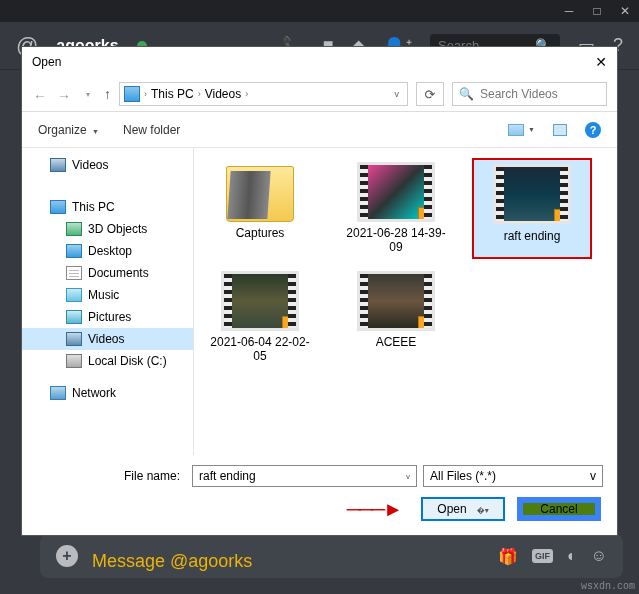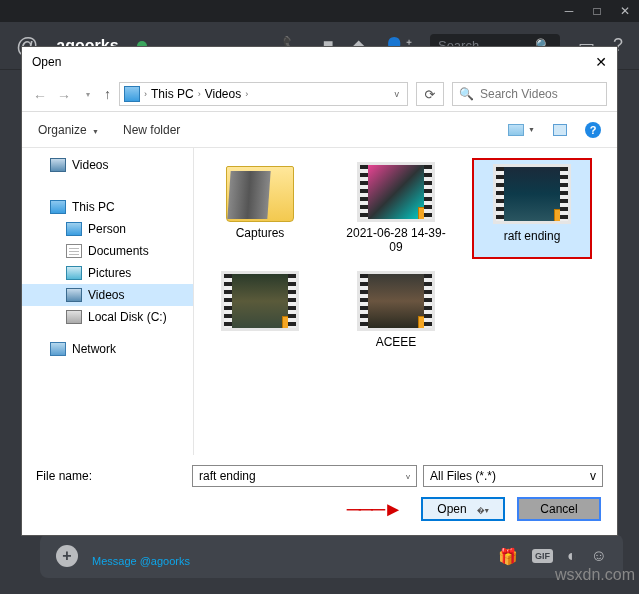--- a/index.html
+++ b/index.html
@@ -12,24 +12,24 @@
 .discord-minmaxclose div { width: 28px; height: 22px; color: #b9bbbe; display: flex; align-items: center; justify-content: center; font-size: 12px; }
 .discord-top { height: 48px; background: #36393f; border-bottom: 1px solid #2a2c30; display: flex; align-items: center; padding: 0 16px; gap: 18px; }
 .discord-top .at { color: #b9bbbe; font-size: 22px; }
 .discord-top .uname { color: #fff; font-weight: 600; font-size: 16px; }
 .status-dot { width: 10px; height: 10px; background: #3ba55d; border-radius: 50%; }
 .discord-top .spacer { flex: 1; }
 .discord-top .ticon { color: #b9bbbe; font-size: 18px; }
 .discord-search { background: #202225; border-radius: 4px; height: 24px; width: 130px; display: flex; align-items: center; padding: 0 8px; color: #72767d; font-size: 13px; }
 .discord-bottom { position: absolute; bottom: 16px; left: 40px; right: 16px; height: 44px; background: #40444b; border-radius: 8px; display: flex; align-items: center; padding: 0 16px; gap: 14px; }
 .discord-bottom .plus { width: 22px; height: 22px; background: #b9bbbe; border-radius: 50%; color: #40444b; display: flex; align-items: center; justify-content: center; font-weight: bold; }
-.discord-bottom .msg { color: #0ea5e9; font-size: 11px; flex: 1; margin-top: 10px; }
+.discord-bottom .msg { color: #eab308; font-size: 18px; flex: 1; margin-top: 10px; }
 .discord-bottom .bicon { color: #b9bbbe; font-size: 16px; }
 .gif-badge { background: #b9bbbe; color: #40444b; font-size: 9px; font-weight: bold; padding: 2px 3px; border-radius: 3px; }
-.watermark { position: absolute; right: 4px; bottom: 10px; color: #888; font-size: 16px; }
+.watermark { position: absolute; right: 4px; bottom: 2px; color: #888; font-size: 10px; font-family: Liberation Mono, monospace; }
 
 
 .dialog { position: absolute; left: 21px; top: 46px; width: 597px; height: 490px; background: #fff; border: 1px solid #555; display: flex; flex-direction: column; }
 .dlg-title { height: 30px; display: flex; align-items: center; padding: 0 10px; font-size: 12px; color: #000; }
 .dlg-title .x { margin-left: auto; font-size: 14px; color: #000; cursor: pointer; }
 .dlg-nav { height: 35px; display: flex; align-items: center; padding: 0 10px; gap: 8px; border-bottom: 1px solid #ddd; }
 .nav-arrow { color: #999; font-size: 14px; width: 16px; text-align: center; }
 .nav-up { color: #555; font-size: 14px; }
 .breadcrumb { flex: 1; height: 24px; border: 1px solid #ccc; display: flex; align-items: center; padding: 0 4px; font-size: 12px; gap: 4px; }
 .breadcrumb .pcicon { width: 16px; height: 16px; background: linear-gradient(#8cc8f0, #3a9de0); border: 1px solid #2a7cb8; }
@@ -78,27 +78,27 @@
 .vid-label { position: absolute; right: -2px; bottom: -2px; width: 16px; height: 14px; background: #f5a623; border: 1px solid #c07800; }
 .vid-inner { position: absolute; left: 8px; right: 8px; top: 0; bottom: 0; }
 .vi1 { background: linear-gradient(135deg, #e84393, #2d3436, #00cec9); }
 .vi2 { background: linear-gradient(#1a2a3a, #0d3a4a, #2a5560); }
 .vi3 { background: linear-gradient(#4a5540, #8a7a50, #3a3020); }
 .vi4 { background: linear-gradient(#2a3a2a, #5a5a3a, #3a4a3a); }
 .vi5 { background: linear-gradient(#3a3a35, #6a5540, #2a2a20); }
 
 .dlg-footer { padding: 10px 14px 14px; display: flex; flex-direction: column; gap: 10px; font-size: 12px; }
 .fn-row { display: flex; align-items: center; gap: 6px; }
-.fn-row label { width: 150px; text-align: left; padding-right: 6px; }
+.fn-row label { width: 150px; text-align: right; padding-right: 6px; }
 .fn-input { flex: 1; height: 22px; border: 1px solid #888; padding: 0 6px; font-size: 12px; display: flex; align-items: center; justify-content: space-between; }
 .fn-input .dd { font-size: 8px; color: #555; }
 .filter { width: 180px; height: 22px; border: 1px solid #888; padding: 0 6px; font-size: 12px; display: flex; align-items: center; justify-content: space-between; }
 .btn-row { display: flex; justify-content: flex-end; align-items: center; gap: 12px; padding-right: 2px; }
 .arrow-annot { color: #d40000; font-size: 20px; font-weight: bold; margin-right: 8px; letter-spacing: -2px; }
-.btn { width: 84px; height: 24px; border: 2px solid #3b82f6; background: #a3a3a3; font-size: 12px; display: flex; align-items: center; justify-content: center; cursor: pointer; }
+.btn { width: 84px; height: 24px; border: 6px solid #3b82f6; background: #4d7c0f; font-size: 12px; display: flex; align-items: center; justify-content: center; cursor: pointer; }
 .btn.primary { border: 2px solid #0078d7; background: #e5f1fb; }
 </style>
 </head>
 <body>
 
 <div class="discord-bg">
   <div class="discord-titlebar">
     <div class="discord-minmaxclose">
       <div>─</div>
       <div>□</div>
@@ -177,26 +177,34 @@
           <span class="ticon-sm ico-vid"></span>
           <span>Videos</span>
         </div>
       <div class="tree-gap"></div>
       <div class="tree-gap"></div>
       <div class="tree-item">
           <span class="ticon-sm ico-pc"></span>
           <span>This PC</span>
         </div>
       <div class="tree-item indent">
+          <span class="ticon-sm ico-3d"></span>
+          <span>3D Objects</span>
+        </div>
+      <div class="tree-item indent">
           <span class="ticon-sm ico-desk"></span>
-          <span>Person</span>
+          <span>Desktop</span>
         </div>
       <div class="tree-item indent">
           <span class="ticon-sm ico-doc"></span>
           <span>Documents</span>
+        </div>
+      <div class="tree-item indent">
+          <span class="ticon-sm ico-music"></span>
+          <span>Music</span>
         </div>
       <div class="tree-item indent">
           <span class="ticon-sm ico-pic"></span>
           <span>Pictures</span>
         </div>
       <div class="tree-item indent sel">
           <span class="ticon-sm ico-vid"></span>
           <span>Videos</span>
         </div>
       <div class="tree-item indent">
@@ -227,20 +235,21 @@
             <div class="vid-inner vi2"></div>
             <div class="vid-label"></div>
           </div>
         <div class="label">raft ending</div>
       </div>
       <div class="file">
         <div class="thumb thumb-vid">
             <div class="vid-inner vi4"></div>
             <div class="vid-label"></div>
           </div>
+        <div class="label">2021-06-04 22-02-05</div>
       </div>
       <div class="file">
         <div class="thumb thumb-vid">
             <div class="vid-inner vi5"></div>
             <div class="vid-label"></div>
           </div>
         <div class="label">ACEEE</div>
       </div>
     </div>
   </div>

